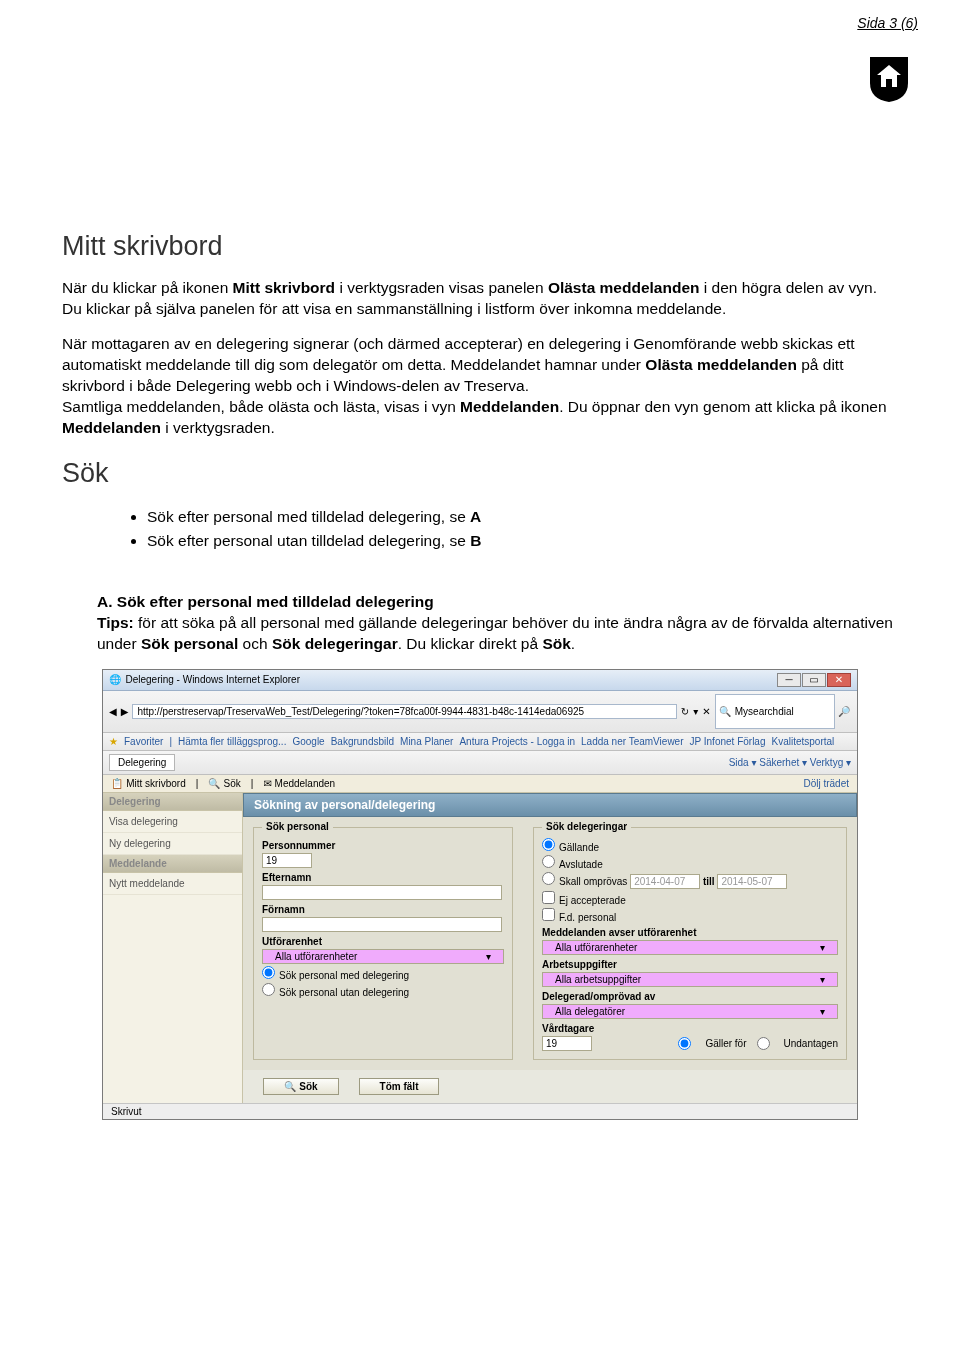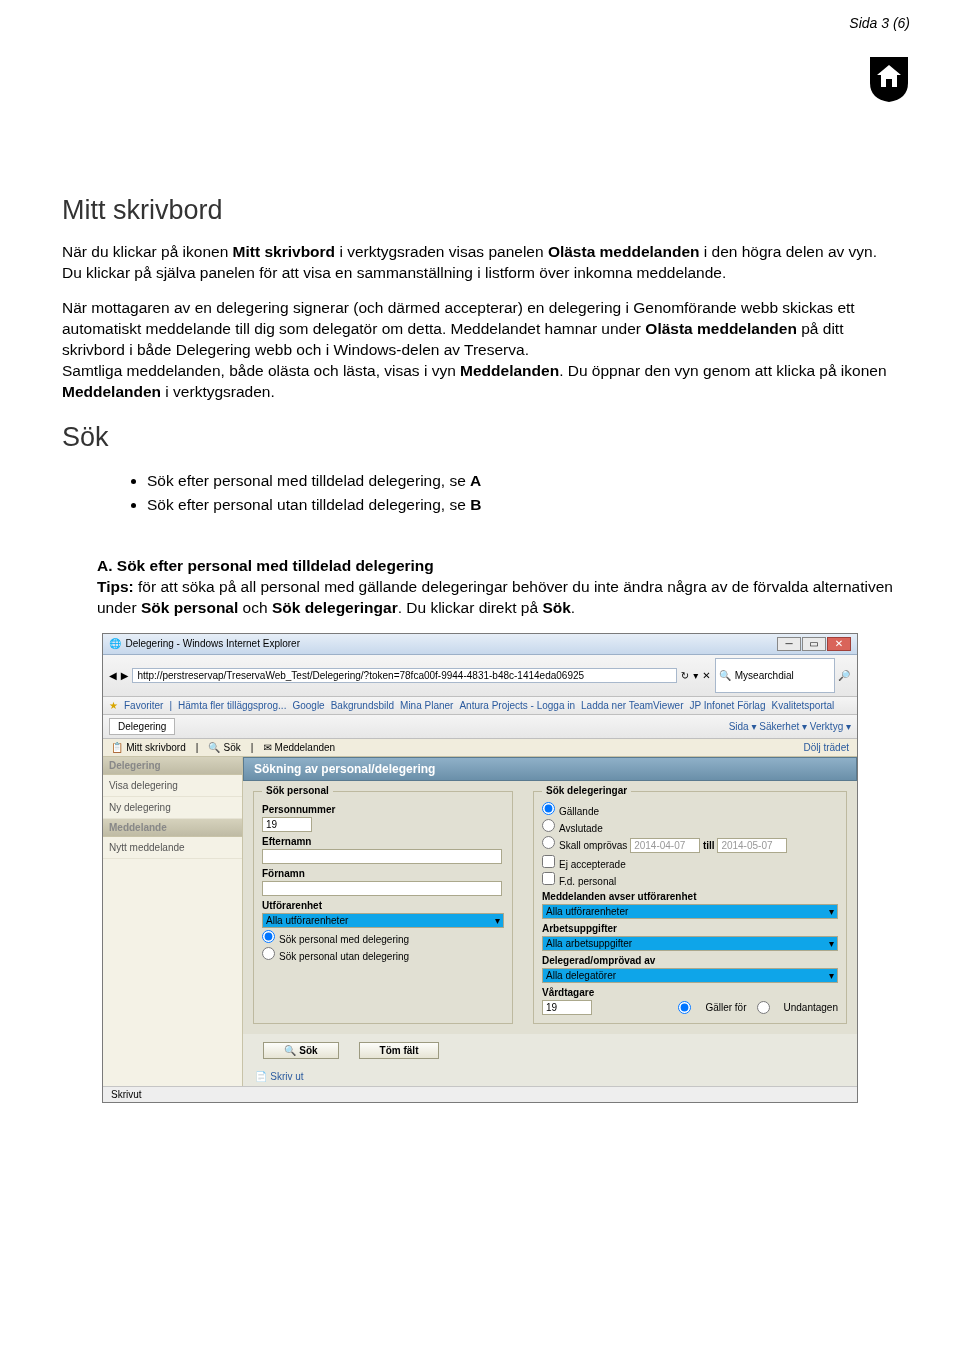--- a/index.html
+++ b/index.html
@@ -7,31 +7,33 @@
       width: 960px;
       height: 1356px;
       background: #fff;
       font-family: Arial, Helvetica, sans-serif;
       color: #000;
       position: relative;
     }
     .page-header {
       position: absolute;
       top: 15px;
-      right: 50px;
+      right: 42px;
       font-style: italic;
       font-size: 14px;
+      text-decoration: underline;
     }
     .logo {
       position: absolute;
       top: 55px;
       right: 50px;
     }
     .content {
       padding: 195px 62px 0 62px;
+      margin-top: 36px;
     }
     h1 {
       font-size: 27px;
       color: #333;
       font-weight: normal;
       margin-bottom: 16px;
     }
     h2.h2 {
       font-size: 27px;
       color: #333;
@@ -195,23 +197,23 @@
       font-size: 10px;
     }
     .ss-label { font-weight: bold; display: block; margin: 4px 0 2px; }
     .ss-input {
       background: #fff;
       border: 1px solid #aba88c;
       padding: 1px 3px;
       font-size: 10px;
     }
     .ss-select {
-      background: #0ea5e9;
+      background: #f0abfc;
       border: 1px solid #aba88c;
-      padding: 1px 3px;
+      padding: 1px 12px;
       width: 100%;
       display: block;
       font-size: 10px;
     }
     .ss-radio, .ss-check { margin-right: 4px; }
     .ss-row { margin: 2px 0; }
     .ss-buttons {
       padding: 8px 20px;
       display: flex; gap: 20px;
     }
@@ -365,18 +367,17 @@
                 <span>Gäller för</span>
               <input type="radio" class="ss-radio" style="">
                 <span>Undantagen</span>
             </div>
           </div>
         </div>
         <div class="ss-buttons">
           <button class="ss-btn">🔍 <span>Sök</span></button>
           <button class="ss-btn">Töm fält</button>
         </div>
-        <div class="ss-print">📄 <span>Skriv ut</span></div>
       </div>
     </div>
     <div class="ss-statusbar">Skrivut</div>
   </div>
 </div>
 
 </body></html>

